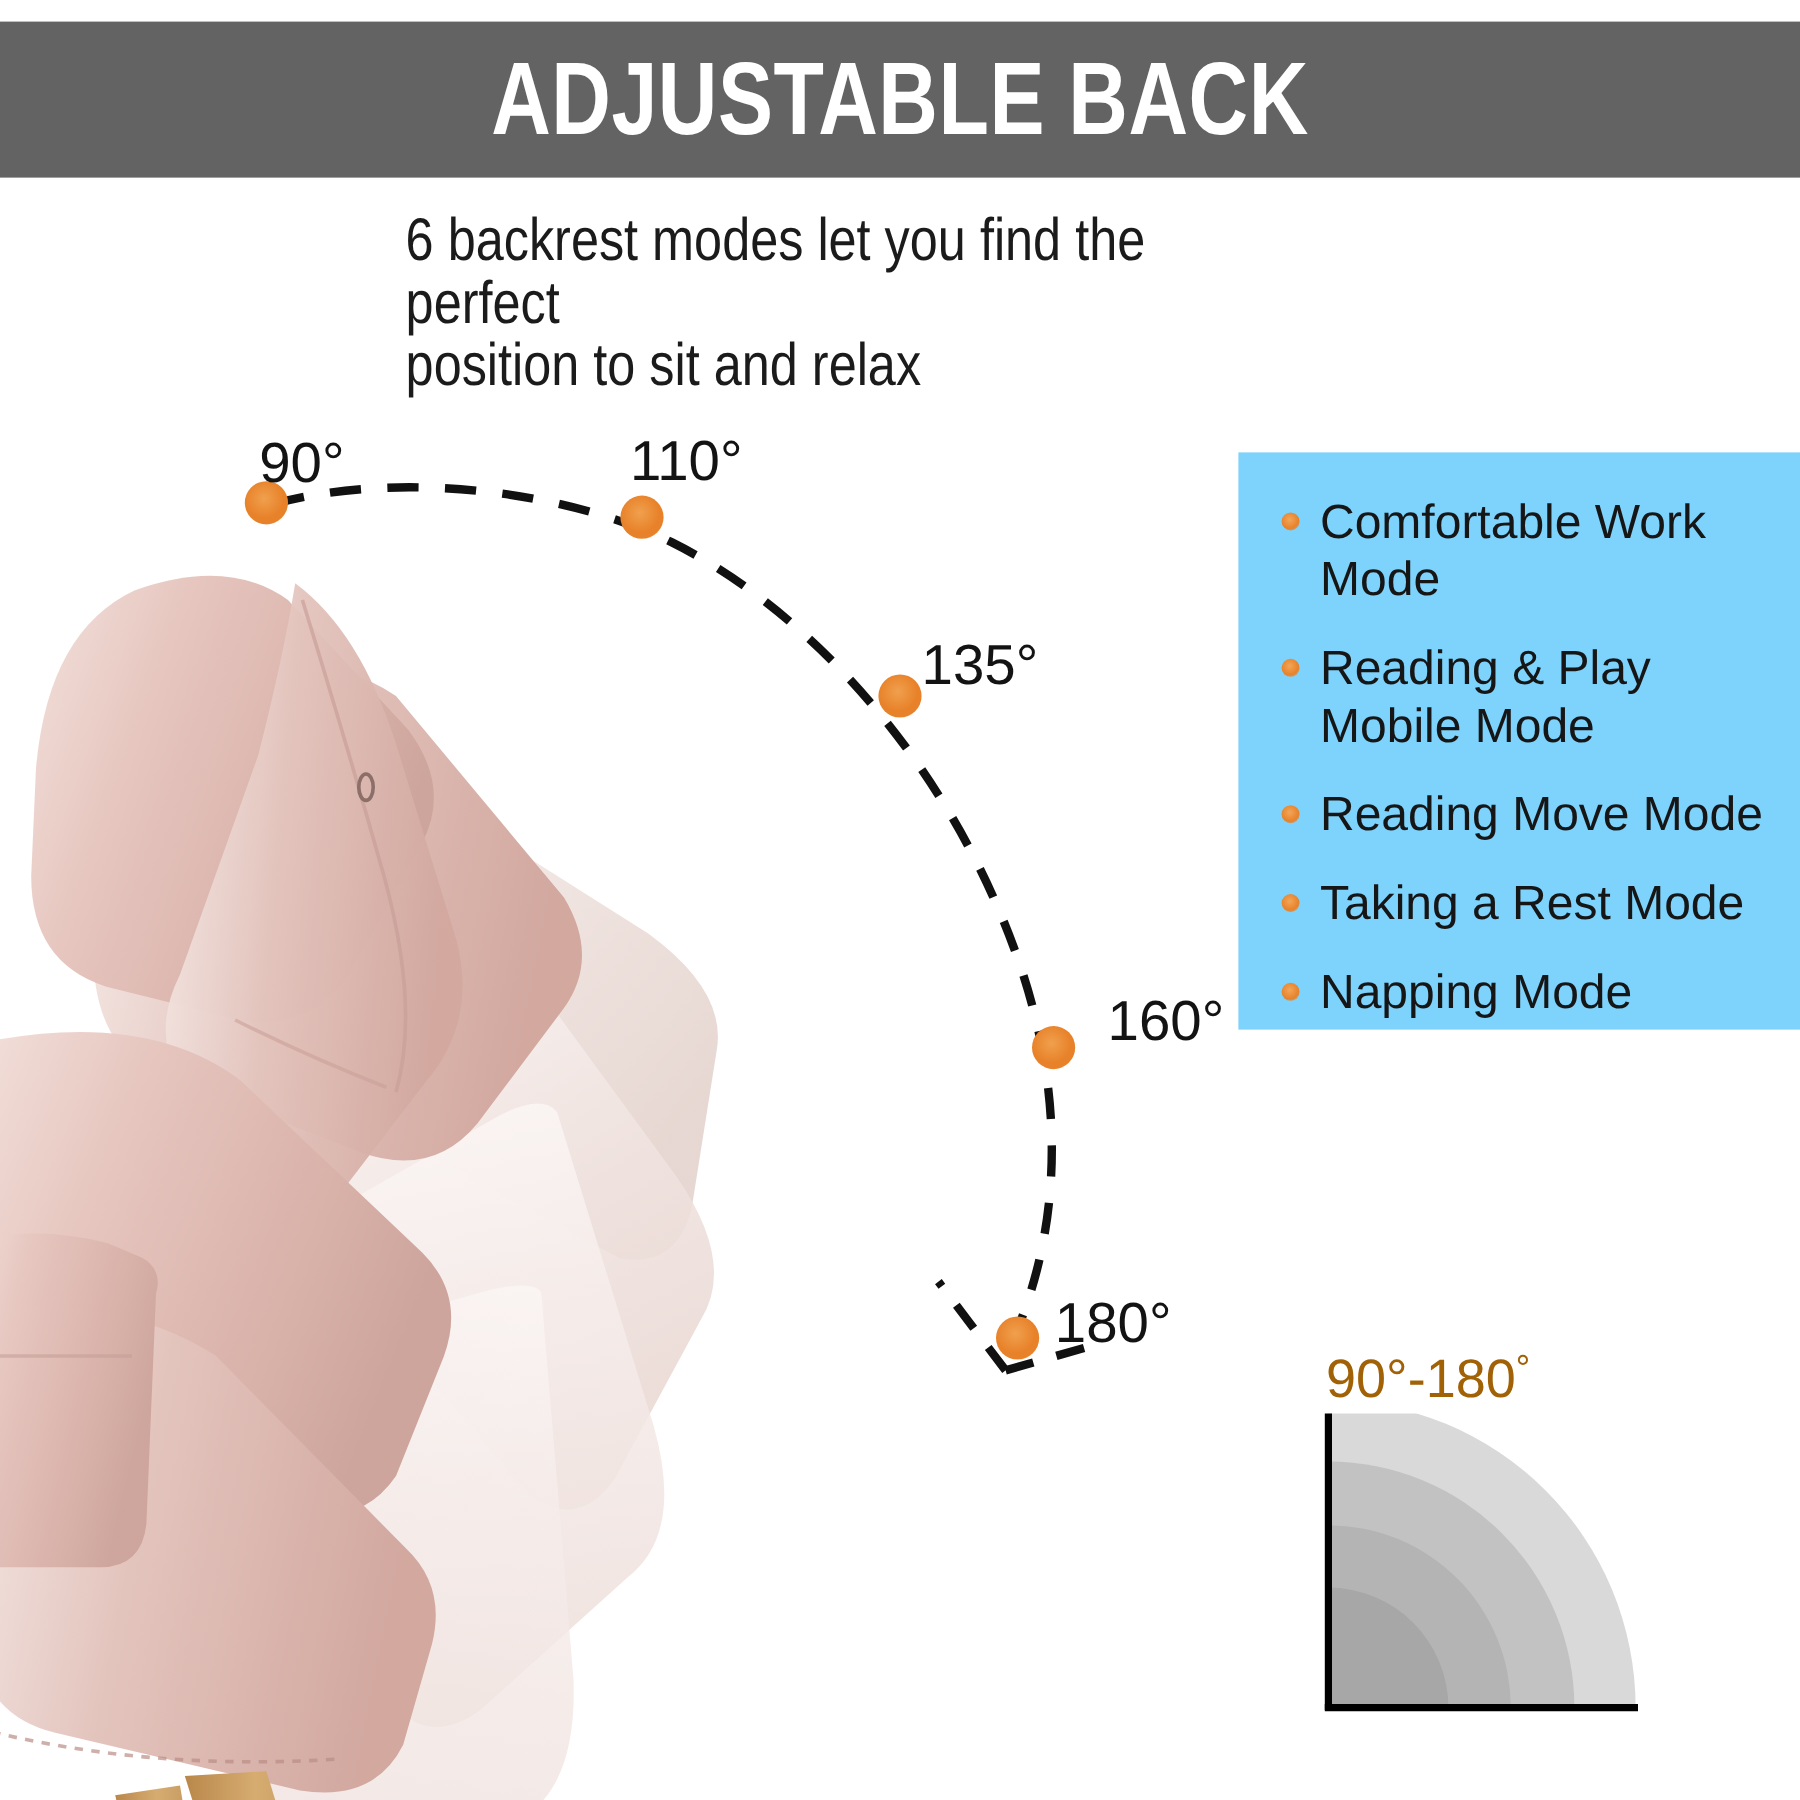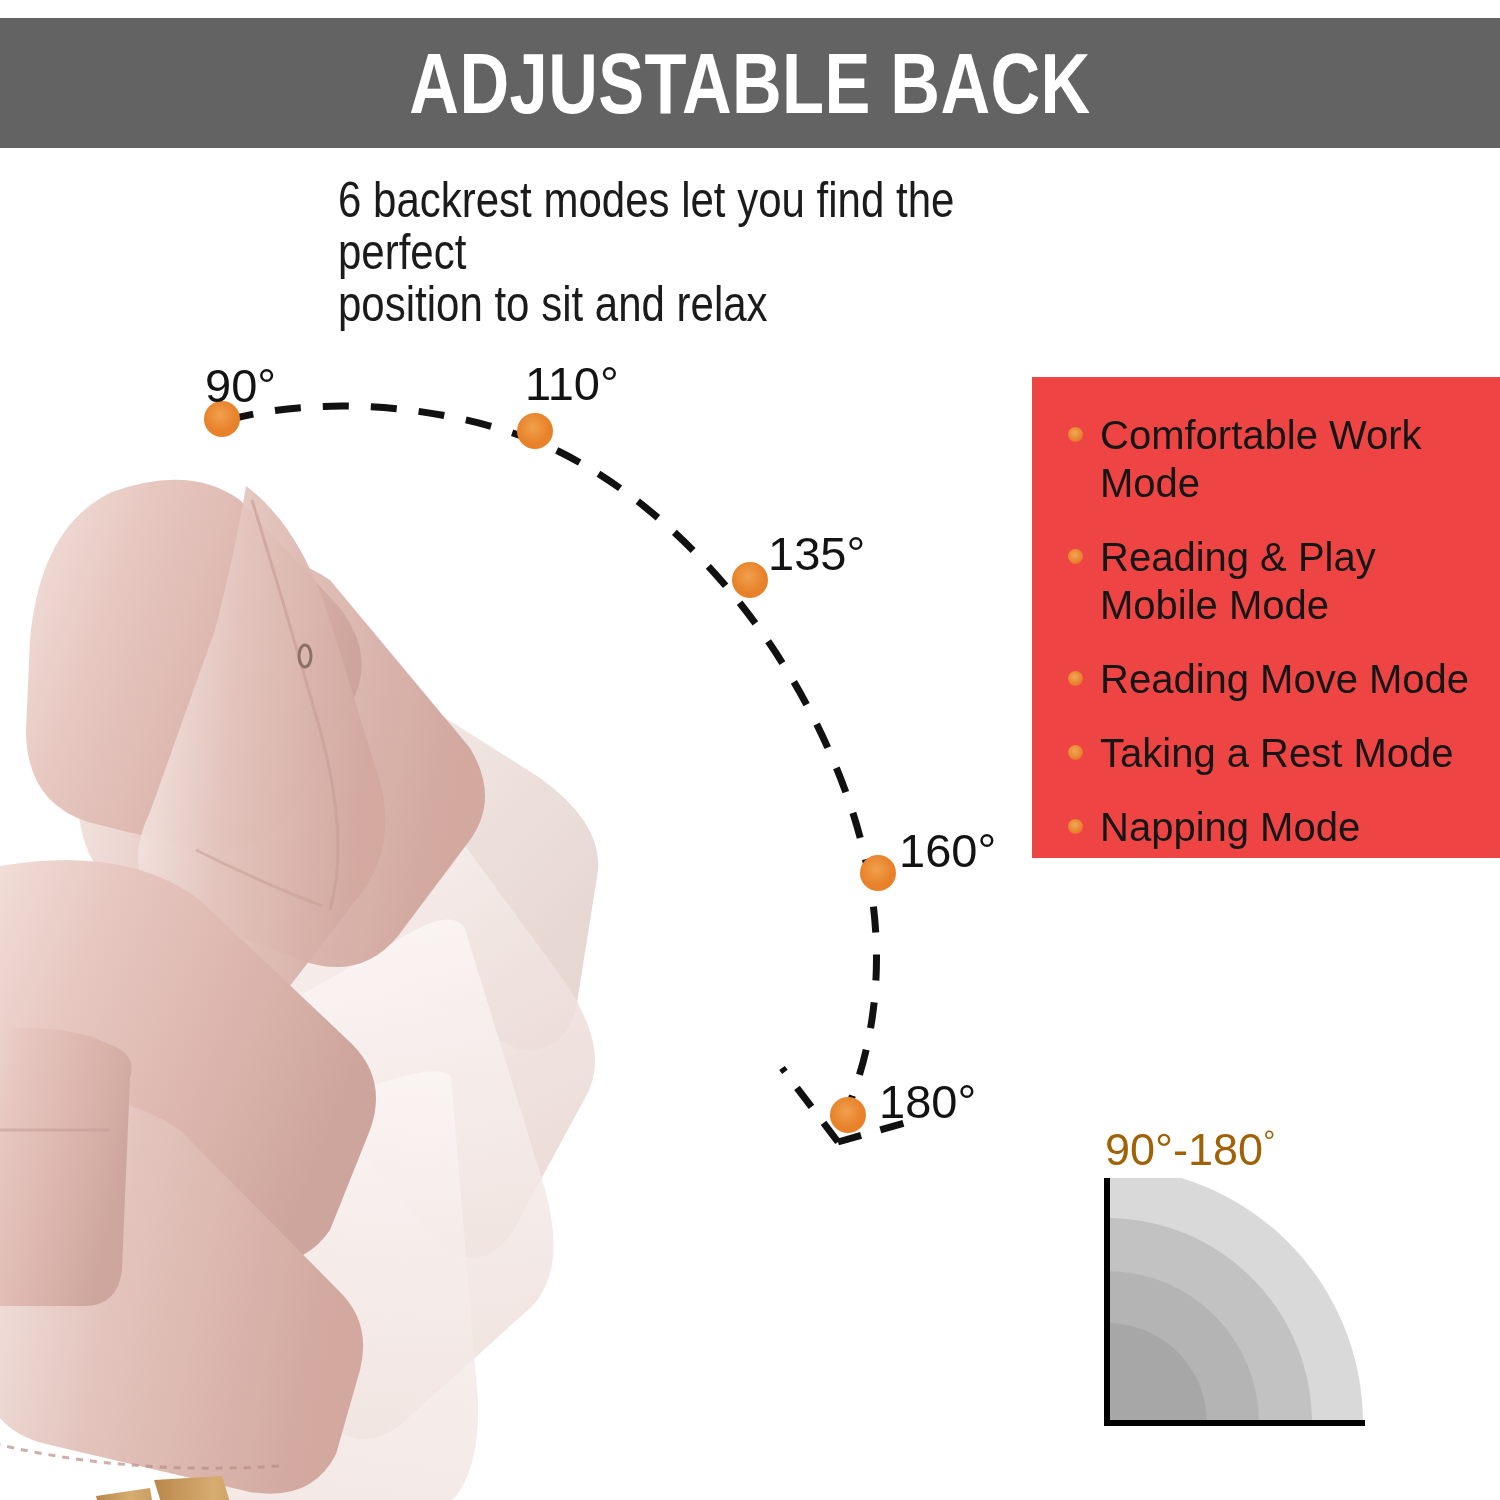--- a/index.html
+++ b/index.html
@@ -96,21 +96,21 @@
     white-space: nowrap;
   }
 
   
   .modes-panel {
     position: absolute;
     left: 1032px;
     top: 377px;
     width: 468px;
     height: 481px;
-    background: #ef4444;
+    background: #7dd3fc;
   }
   .modes-list {
     position: absolute;
     left: 36px;
     top: 34px;
     right: 10px;
   }
   .mode-item {
     display: flex;
     align-items: flex-start;
@@ -248,33 +248,33 @@
                C 330 392, 470 408, 560 452
                C 680 512, 790 640, 845 790
                C 890 912, 886 1030, 838 1130" fill="none" stroke="#111111" stroke-width="7" stroke-dasharray="26 22" stroke-linecap="butt"></path>
 
       <path d="M 838 1142 L 782 1068" fill="none" stroke="#111111" stroke-width="7" stroke-dasharray="24 20"></path>
       <path d="M 838 1142 L 922 1118" fill="none" stroke="#111111" stroke-width="7" stroke-dasharray="24 20"></path>
     </svg>
 
     
     <div class="angle-dot" style="left:222px; top:419px;"></div>
-    <div class="angle-label" style="left:205px; top:362px;">90°</div>
+    <div class="angle-label" style="left:216px; top:362px;">90°</div>
 
     
     <div class="angle-dot" style="left:535px; top:431px;"></div>
     <div class="angle-label" style="left:525px; top:360px;">110°</div>
 
     
     <div class="angle-dot" style="left:750px; top:580px;"></div>
     <div class="angle-label" style="left:768px; top:530px;">135°</div>
 
     
     <div class="angle-dot" style="left:878px; top:873px;"></div>
-    <div class="angle-label" style="left:899px; top:827px;text-align:center;">160°</div>
+    <div class="angle-label" style="left:923px; top:827px;text-align:center;">160°</div>
 
     
     <div class="angle-dot" style="left:848px; top:1115px;"></div>
     <div class="angle-label" style="left:879px; top:1078px;text-align:right;">180°</div>
   </div>
 
   <div class="modes-panel">
     <div class="modes-list">
 
       <div class="mode-item">

